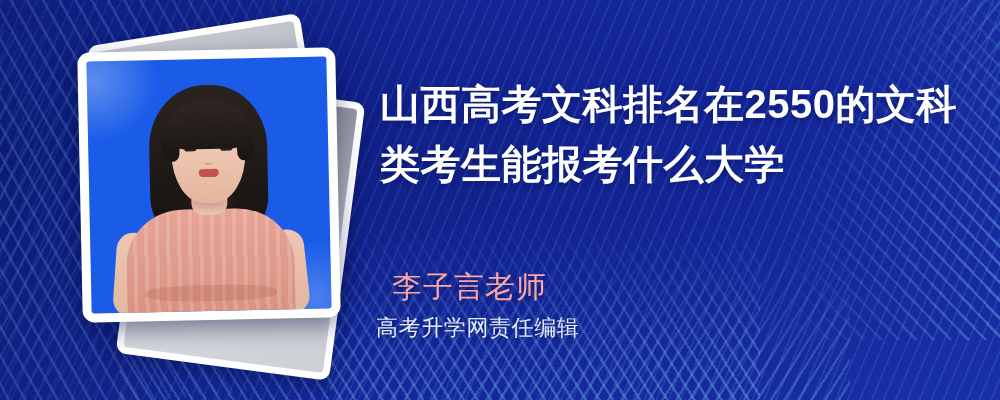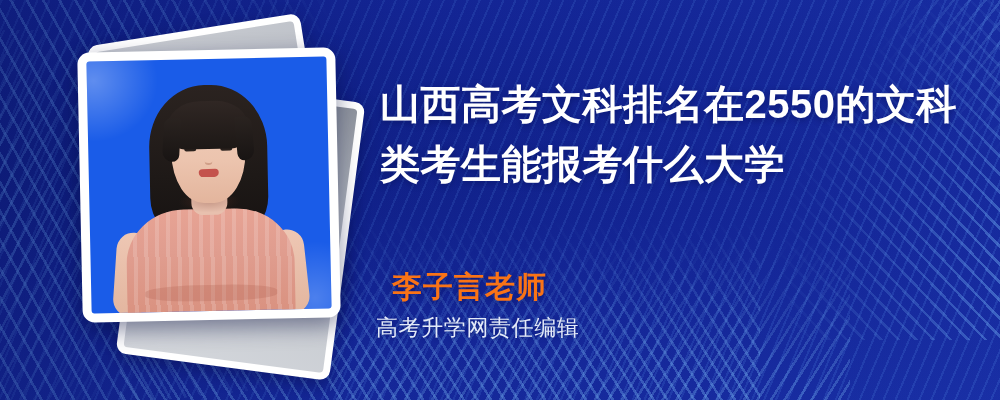--- a/index.html
+++ b/index.html
@@ -403,23 +403,23 @@
     letter-spacing: .5px;
     text-shadow: 0 2px 6px rgba(4,12,70,.45);
   }
   .byline {
     position: absolute;
     top: 268px;
     left: 16px;
   }
   .author-name {
     margin: 0;
-    color: #f97316;
+    color: #fca5a5;
     font-size: 30px;
-    font-weight: bold;
+    font-weight: normal;
     line-height: 38px;
     letter-spacing: 1px;
     text-shadow: 0 2px 6px rgba(4,12,70,.45);
   }
   .author-role {
     margin: 8px 0 16px -16px;
     color: #e3eaf8;
     font-size: 22px;
     font-weight: normal;
     line-height: 28px;

